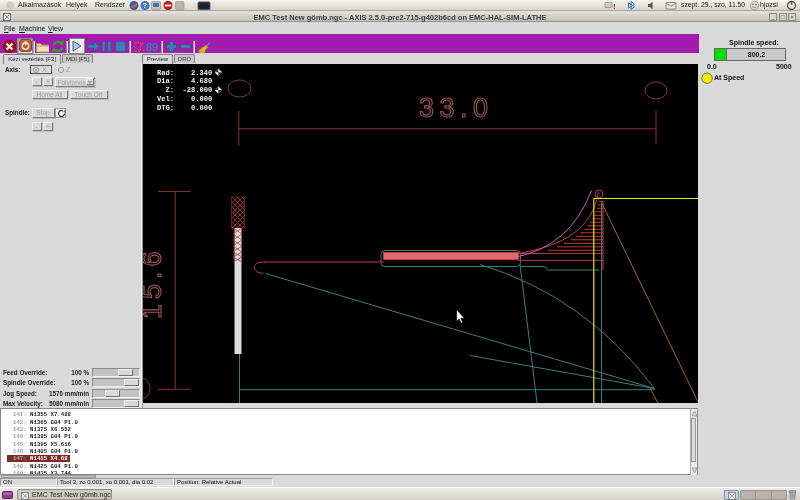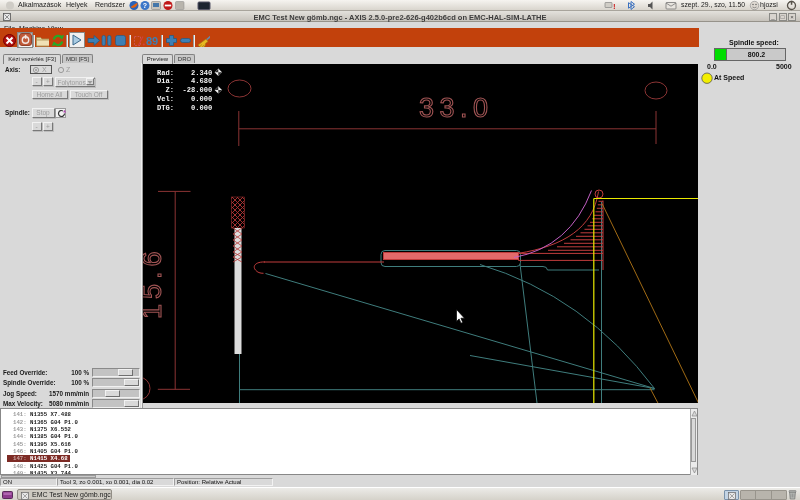--- a/index.html
+++ b/index.html
@@ -3,21 +3,21 @@
 *{margin:0;padding:0;box-sizing:border-box}
 html,body{width:800px;height:500px;overflow:hidden;background:#d9d9d9;font-family:"Liberation Sans",sans-serif}
 .abs{position:absolute}
 #gpanel{left:0;top:0;width:800px;height:11px;background:linear-gradient(#f6f4f0,#d9d5cd);border-bottom:1px solid #a8a49c;font-size:7px;color:#1a1a1a}
 #gpanel span{position:absolute;top:1px}
 #titlebar{left:0;top:11px;width:800px;height:11px;background:linear-gradient(#e3e1dc,#c6c2bb);border-bottom:1px solid #96928a}
 #title{width:800px;text-align:center;font-size:7.5px;font-weight:bold;color:#3c3c3c;top:12.5px;left:0}
 .wbtn{position:absolute;top:13px;width:8px;height:8px;background:#d8d4ce;border:1px solid #8a8a86;font-size:6px;line-height:6px;text-align:center;color:#444}
 #menubar{left:0;top:22px;width:800px;height:12px;background:#d9d9d9;font-size:7px;color:#111}
 #menubar span{position:absolute;top:3px}
-#toolbar{left:0;top:28px;width:800px;height:19px;background:#c2410c}
+#toolbar{left:0;top:34px;width:800px;height:19px;background:#a21caf}
 .tsep{position:absolute;top:6.5px;width:2px;height:12px;border-left:1px solid #9a9a9a;border-right:1px solid #efefef}
 .ticon{position:absolute;top:5.5px;width:13px;height:13px}
 #lpanel{left:0;top:63px;width:143px;height:345px;background:#d9d9d9;font-size:7px}
 .tab{position:absolute;background:#d9d9d9;border:1px solid #828282;border-bottom:none;border-radius:2px 2px 0 0;font-size:6px;color:#222;text-align:center}
 .tabi{background:#c8c8c8;color:#333}
 .btn{position:absolute;background:#d9d9d9;border-top:1px solid #f2f2f2;border-left:1px solid #f2f2f2;border-right:1px solid #787878;border-bottom:1px solid #787878;box-shadow:1px 1px 0 #bdbdbd;color:#9c9c9c;text-align:center;font-size:6.5px}
 .lbl{position:absolute;font-weight:bold;font-size:6.3px;color:#1a1a1a}
 .dis{color:#9c9c9c}
 .trough{position:absolute;background:#c3c3c3;border:1px solid #8a8a8a;border-bottom-color:#f0f0f0;border-right-color:#f0f0f0;height:9px}
 .shandle{position:absolute;background:#d9d9d9;border-top:1px solid #f2f2f2;border-left:1px solid #f2f2f2;border-right:1px solid #6f6f6f;border-bottom:1px solid #6f6f6f;height:7px;width:15px}
@@ -73,21 +73,21 @@
       <circle cx="5.5" cy="5.5" r="4" fill="none" stroke="#57524a" stroke-width="1.3"></circle>
       <rect x="4.8" y="0.8" width="1.5" height="4" fill="#57524a"></rect>
     </svg>
 </div>
 
 <div class="abs" id="titlebar"></div>
 <svg class="abs" style="left:3px;top:12.5px" width="8" height="8">
     <rect x="0.5" y="0.5" width="7" height="7" fill="#e8e8e8" stroke="#555" stroke-width="0.8"></rect>
     <path d="M1.5 1.5l5 5M6.5 1.5l-5 5" stroke="#777" stroke-width="0.8"></path>
   </svg>
-<div class="abs" id="title">EMC Test New gömb.ngc - AXIS 2.5.0-pre2-626-g402b6cd on EMC-HAL-SIM-LATHE</div>
+<div class="abs" id="title">EMC Test New gömb.ngc - AXIS 2.5.0-pre2-715-g402b6cd on EMC-HAL-SIM-LATHE</div>
 <div class="wbtn" style="left:769px">_</div>
 <div class="wbtn" style="left:778.5px">□</div>
 <div class="wbtn" style="left:788px">×</div>
 
 <div class="abs" id="menubar">
   <span style="left:4px"><u>F</u>ile</span>
   <span style="left:19px"><u>M</u>achine</span>
   <span style="left:48px"><u>V</u>iew</span>
   <span style="left:783px"><u>H</u>elp</span>
 </div>

